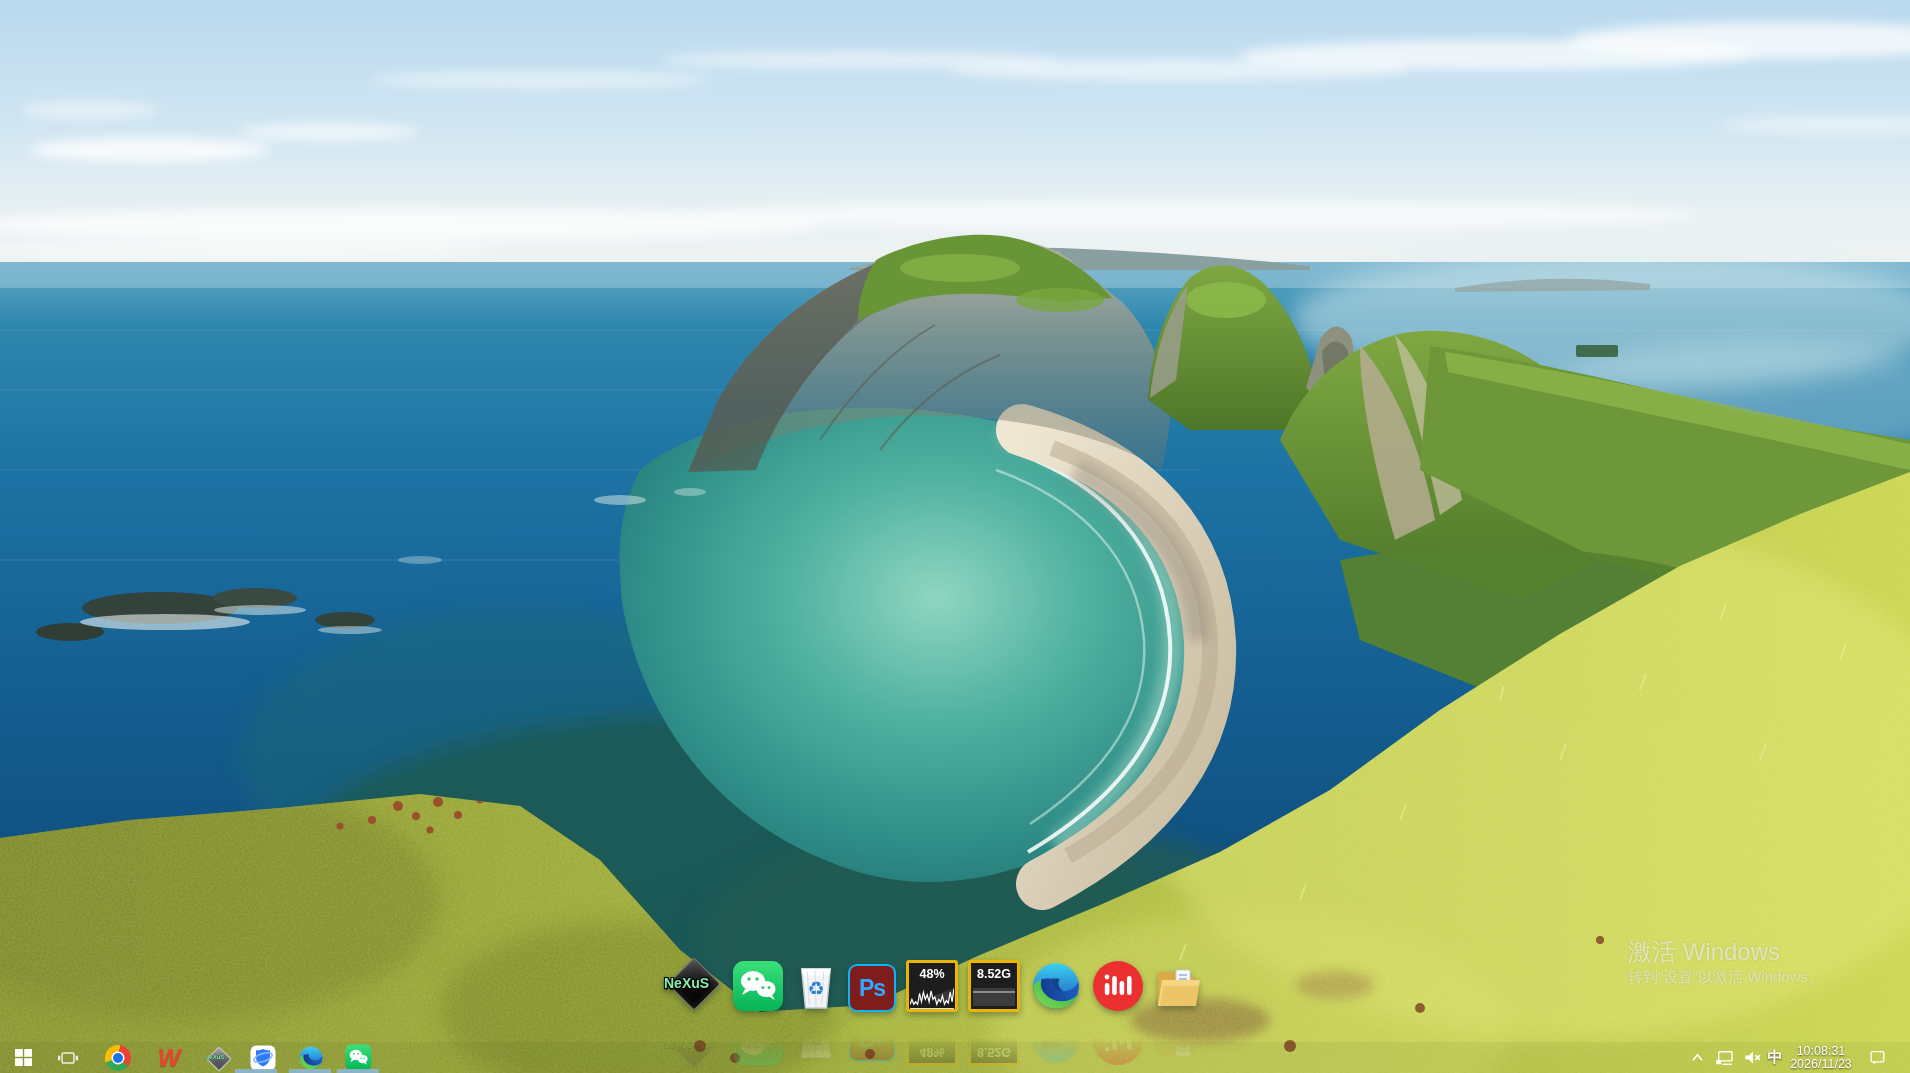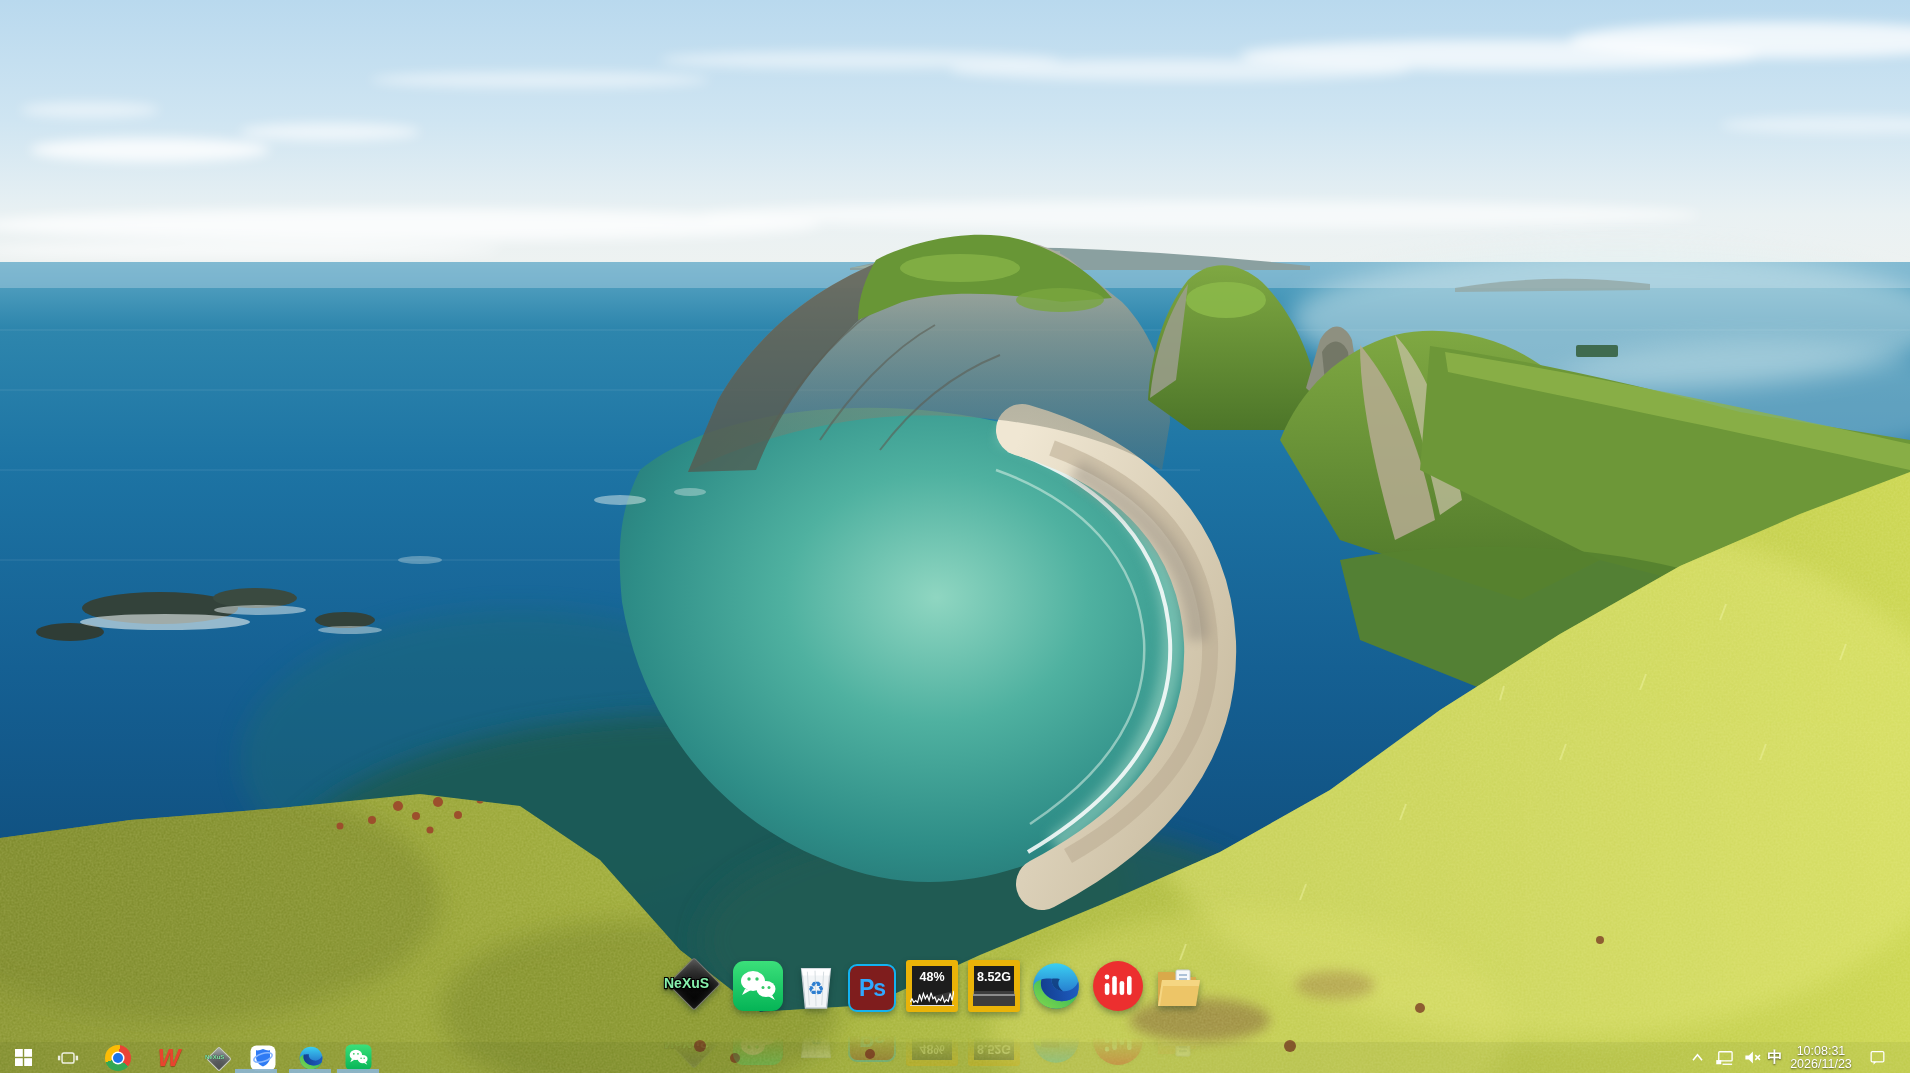--- a/index.html
+++ b/index.html
@@ -29,21 +29,21 @@
       text-shadow:-1px -1px 0 #000,1px -1px 0 #000,-1px 1px 0 #000,1px 1px 0 #000,0 2px 2px #000;}
   .nexus-sm{width:26px;height:26px;position:relative;}
   .nexus-sm .nexus-diamond{left:5px;top:5px;width:16px;height:16px;border-radius:2px;
       background:linear-gradient(135deg,#9aa0a2,#55585a 60%,#3a3c3e);border-color:#c9cccd;}
   .nexus-sm .nexus-text{top:9px;font-size:6px;text-shadow:0 0 1px #000;}
 
   .ps-icon{width:48px;height:48px;border-radius:9px;background:#7f1d1d;
       border:2.5px solid #13b2f0;box-sizing:border-box;display:flex;align-items:center;justify-content:center;}
   .ps-icon span{color:#31a8ff;font-weight:bold;font-size:23px;letter-spacing:-1px;}
 
-  .widget{width:52px;height:52px;border-radius:3px;background:#1d1d1d;border:6px solid #eab308;
+  .widget{width:52px;height:52px;border-radius:3px;background:#1d1d1d;border:3px solid #eab308;
       box-sizing:border-box;display:flex;flex-direction:column;align-items:center;}
   .widget .wlabel{color:#fff;font-size:12.5px;font-weight:bold;margin-top:4px;line-height:15px;}
   .widget .graph{width:44px;height:22px;margin-top:4px;border-bottom:1px solid #ddd;}
   .widget .rambar{width:42px;height:13px;margin-top:9px;background:#3c3c3c;border-top:2px solid #8b8b8b;
       box-shadow:0 -3px 0 rgba(120,120,120,.35);}
 
   .round52{width:52px;height:52px;}
 
   .folder-icon{width:46px;height:50px;}
 
@@ -249,20 +249,24 @@
         <line x1="1400" y1="820" x2="1406" y2="804"></line>
           <line x1="1300" y1="900" x2="1306" y2="884"></line>
         <line x1="1180" y1="960" x2="1186" y2="944"></line>
           <line x1="1760" y1="760" x2="1766" y2="744"></line>
         <line x1="1840" y1="660" x2="1846" y2="644"></line>
           <line x1="1060" y1="1000" x2="1066" y2="986"></line>
       </g>
     </g>
   </svg>
 
+  <div class="watermark">
+    <div class="l1">激活 Windows</div>
+    <div class="l2">转到“设置”以激活 Windows。</div>
+  </div>
 
   <div class="dock">
 
     <div class="dicon nexus-big">
       <div class="nexus-diamond"></div>
       <div class="nexus-text">NeXuS</div>
     </div>
 
     <div class="dicon round52">
       <svg viewBox="0 0 52 52" width="52" height="52">

